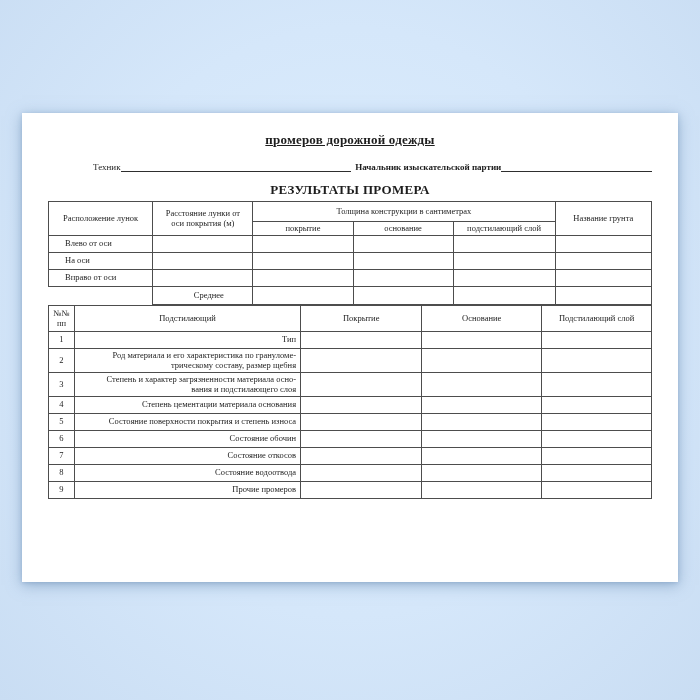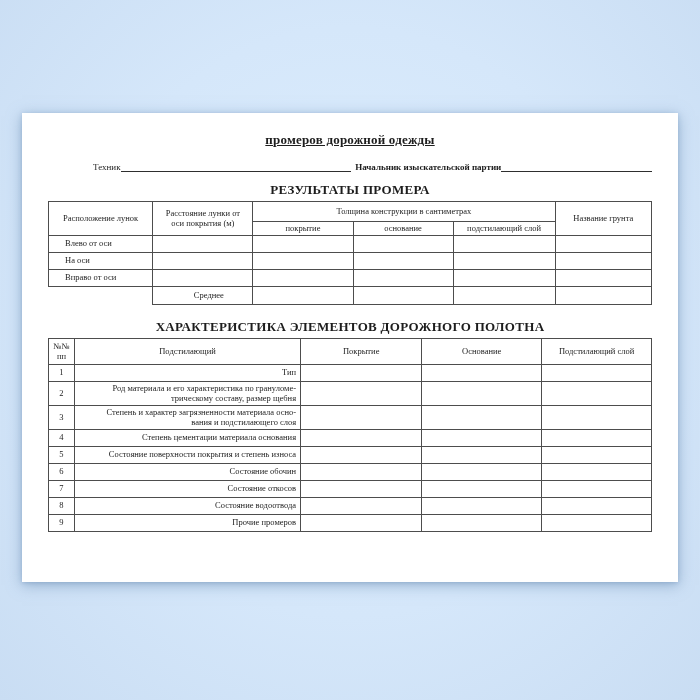--- a/index.html
+++ b/index.html
@@ -135,21 +135,20 @@
         <td class="ghost"></td>
         <td class="edge-b">Среднее</td>
         <td class="edge-b"></td>
         <td class="edge-b"></td>
         <td class="edge-b"></td>
         <td class="edge-b edge-r"></td>
       </tr>
     </tbody>
   </table>
 
-  <div class="section-title second">ХАРАКТЕРИСТИКА ЭЛЕМЕНТОВ ДОРОЖНОГО ПОЛОТНА</div>
 
   <table class="t2">
     <colgroup>
       <col style="width:4.3%">
         <col style="width:37.5%">
         <col style="width:20.1%">
       <col style="width:19.9%">
         <col style="width:18.2%">
     </colgroup>
     <tbody>

